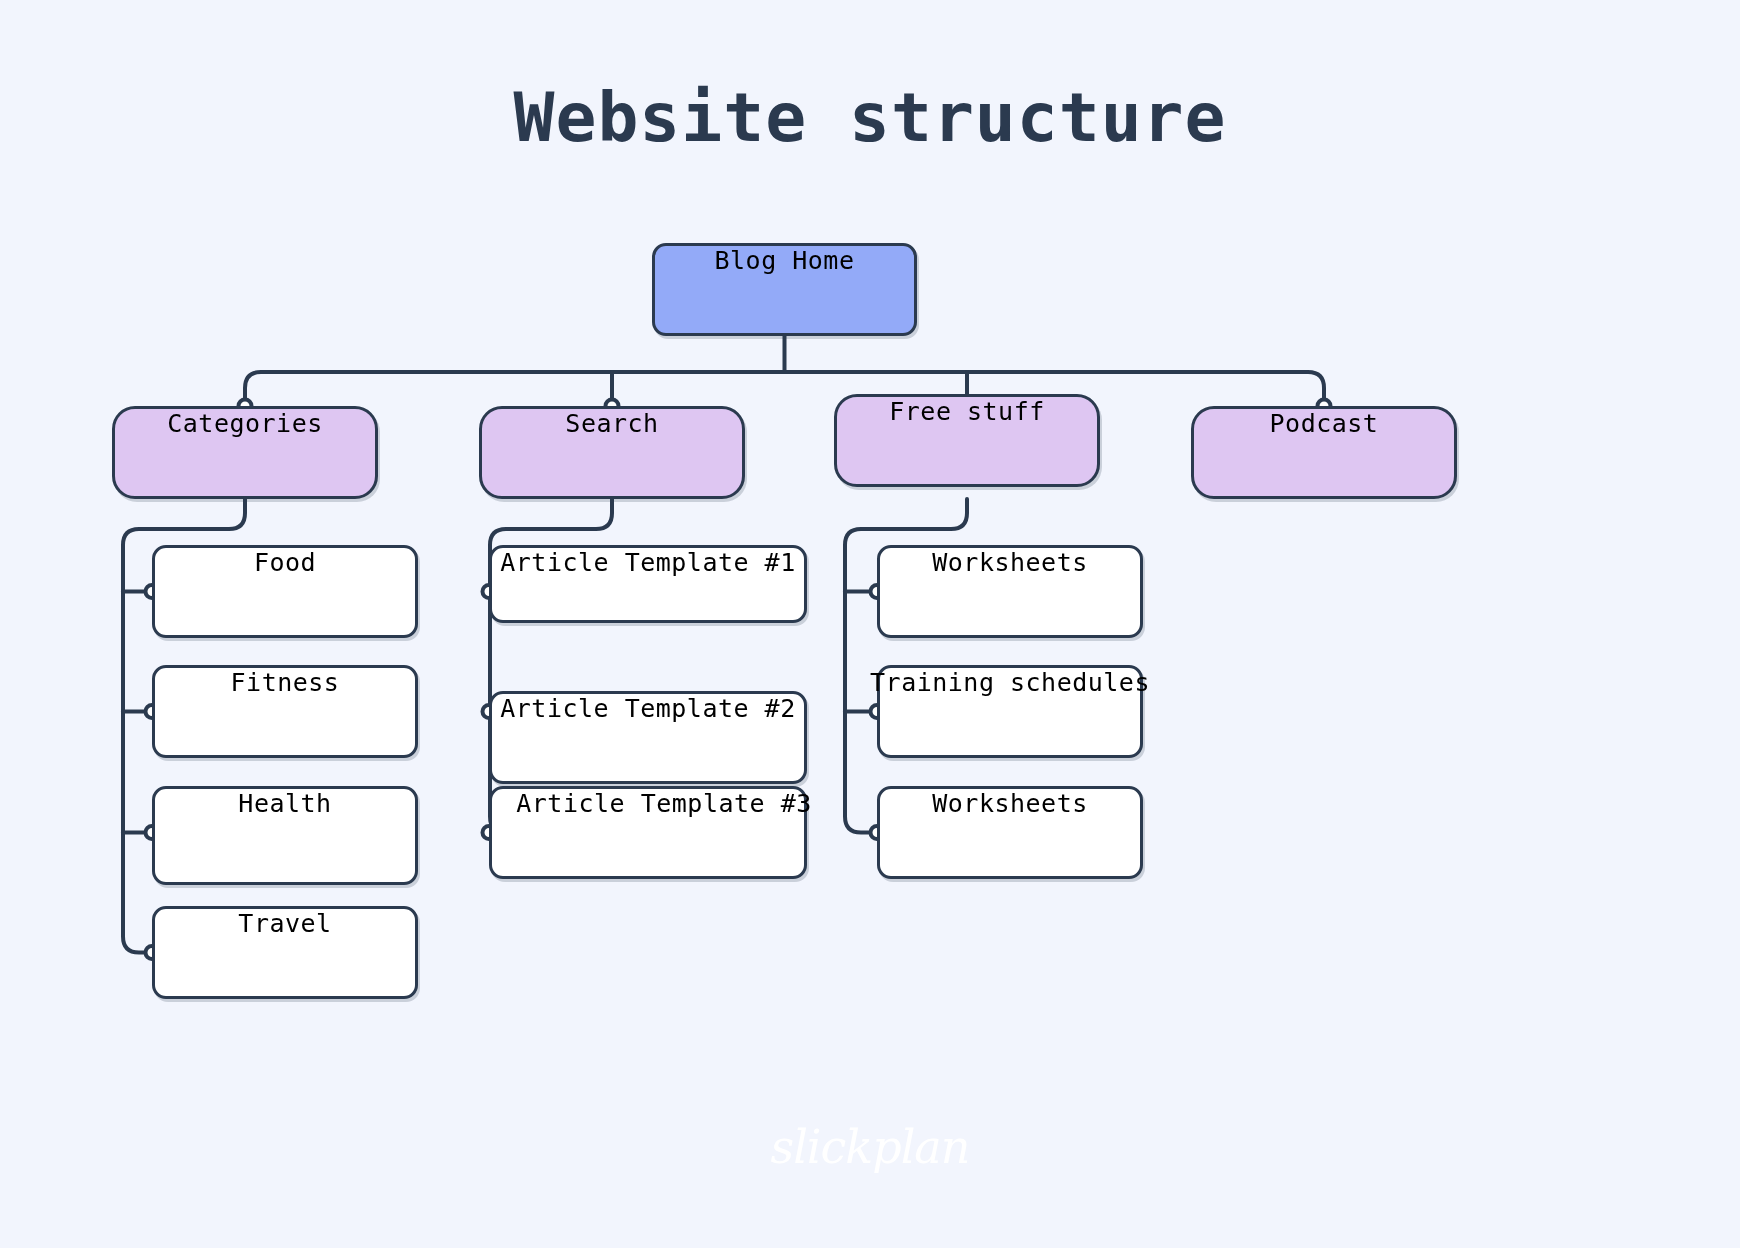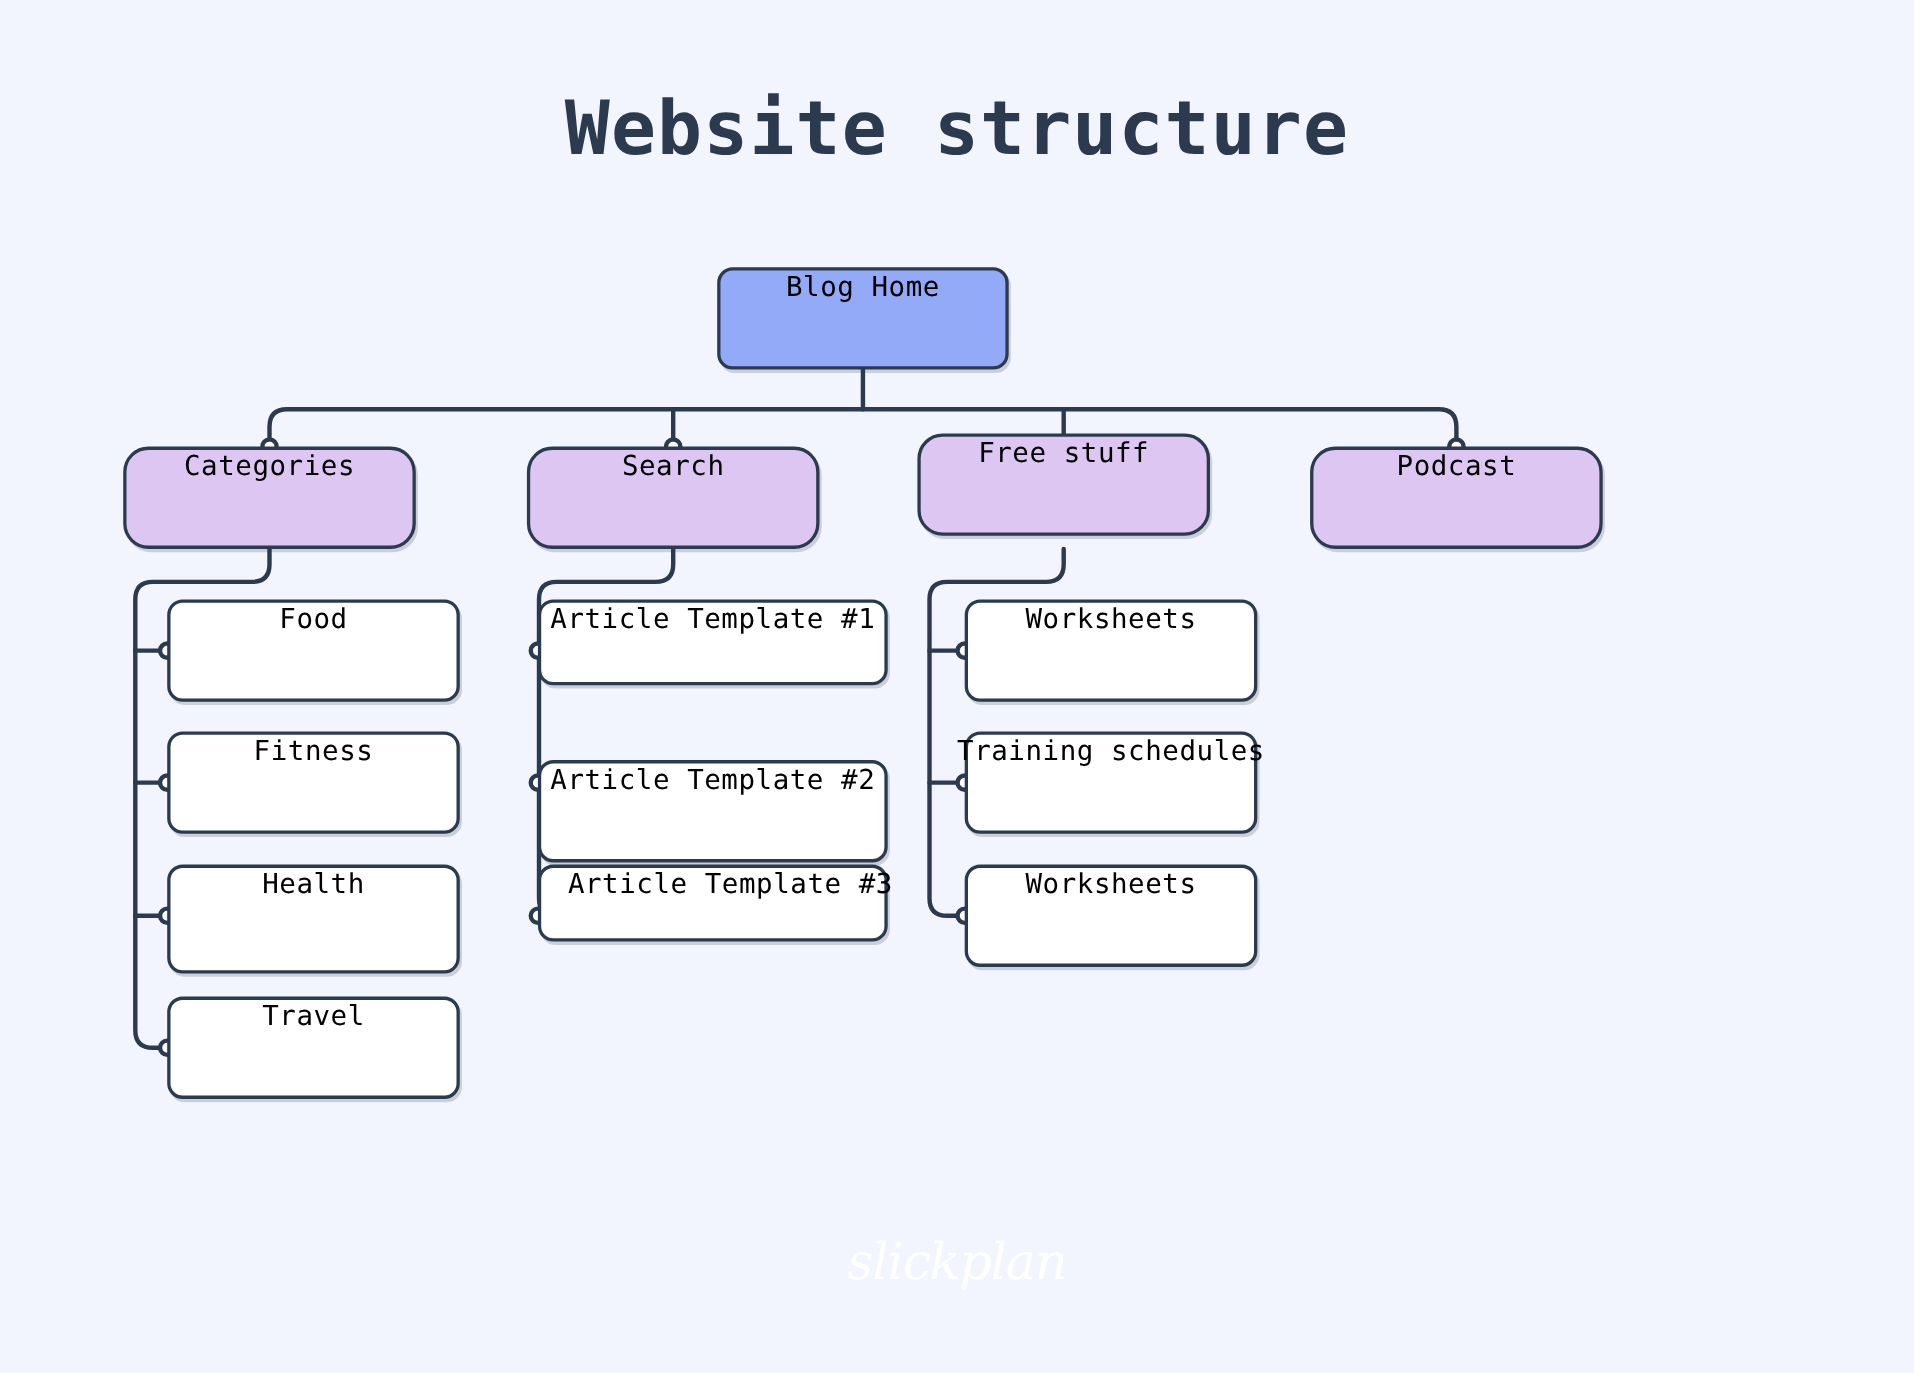--- a/index.html
+++ b/index.html
@@ -145,21 +145,21 @@
       </div>
       <div class="node leaf" style="left: 152px; top: 906px; width: 266px; height: 93px;">
         <span>Travel</span>
       </div>
       <div class="node leaf" style="left: 489px; top: 545px; width: 318px; height: 78px;">
         <span>Article Template #1</span>
       </div>
       <div class="node leaf" style="left: 489px; top: 691px; width: 318px; height: 93px;">
         <span>Article Template #2</span>
       </div>
-      <div class="node leaf" style="left: 489px; top: 786px; width: 318px; height: 70px; padding-left: 32px;">
+      <div class="node leaf" style="left: 489px; top: 786px; width: 318px; height: 93px; padding-left: 32px;">
         <span>Article Template #3</span>
       </div>
       <div class="node leaf" style="left: 877px; top: 545px; width: 266px; height: 93px;">
         <span>Worksheets</span>
       </div>
       <div class="node leaf" style="left: 877px; top: 665px; width: 266px; height: 93px;">
         <span>Training schedules</span>
       </div>
       <div class="node leaf" style="left: 877px; top: 786px; width: 266px; height: 93px;">
         <span>Worksheets</span>

